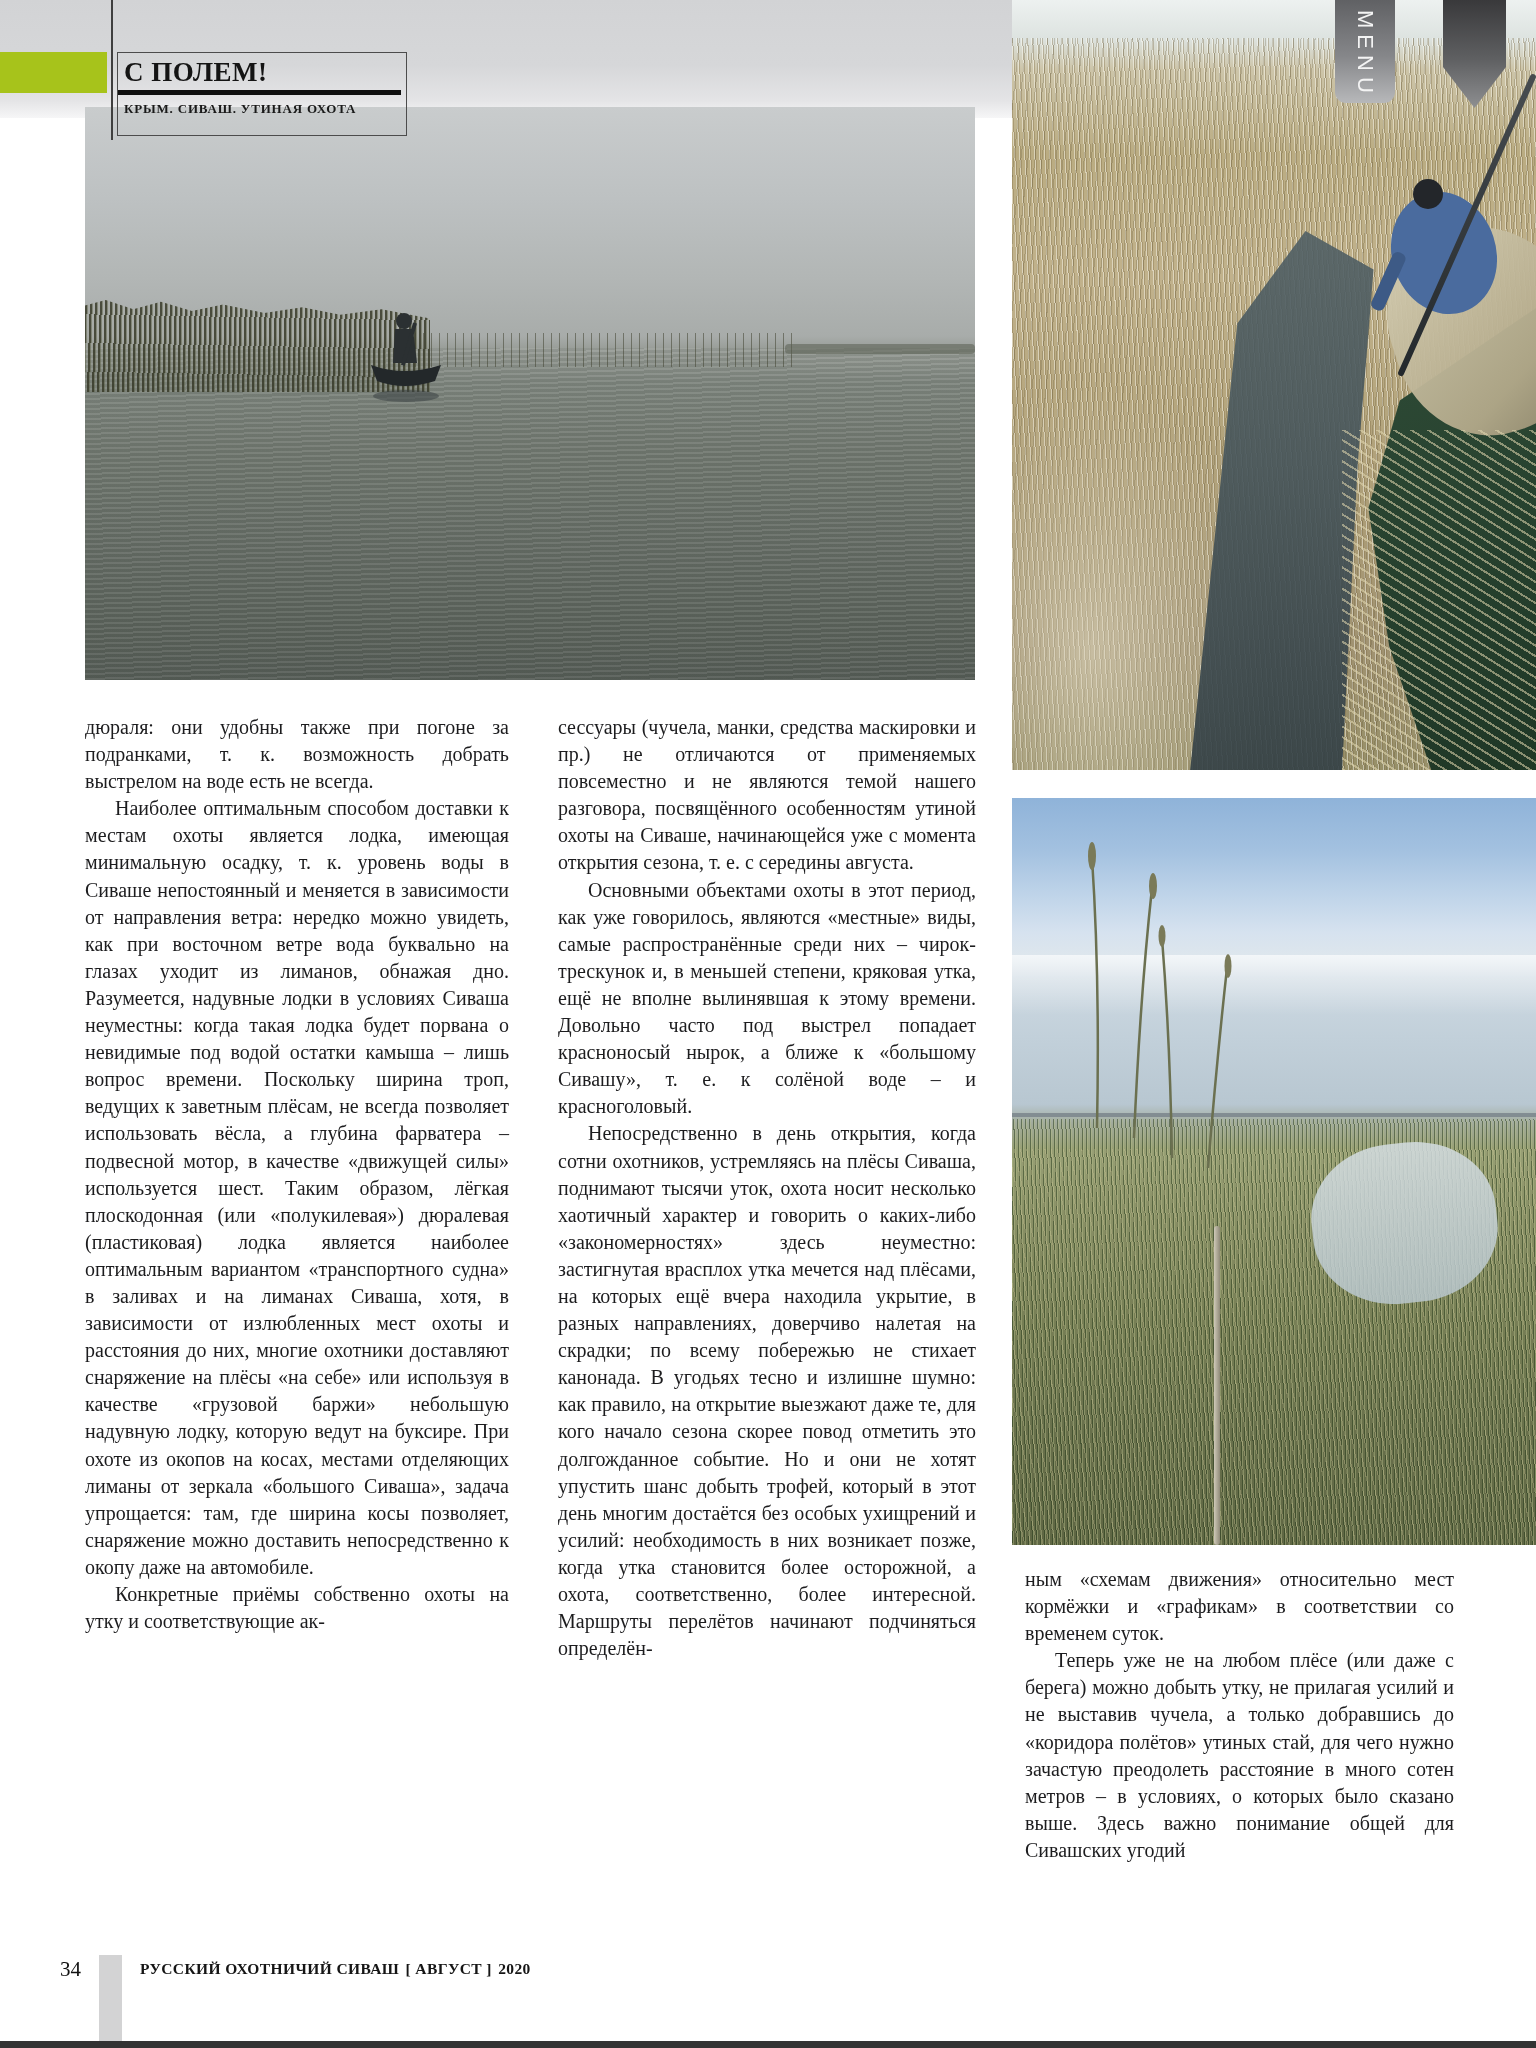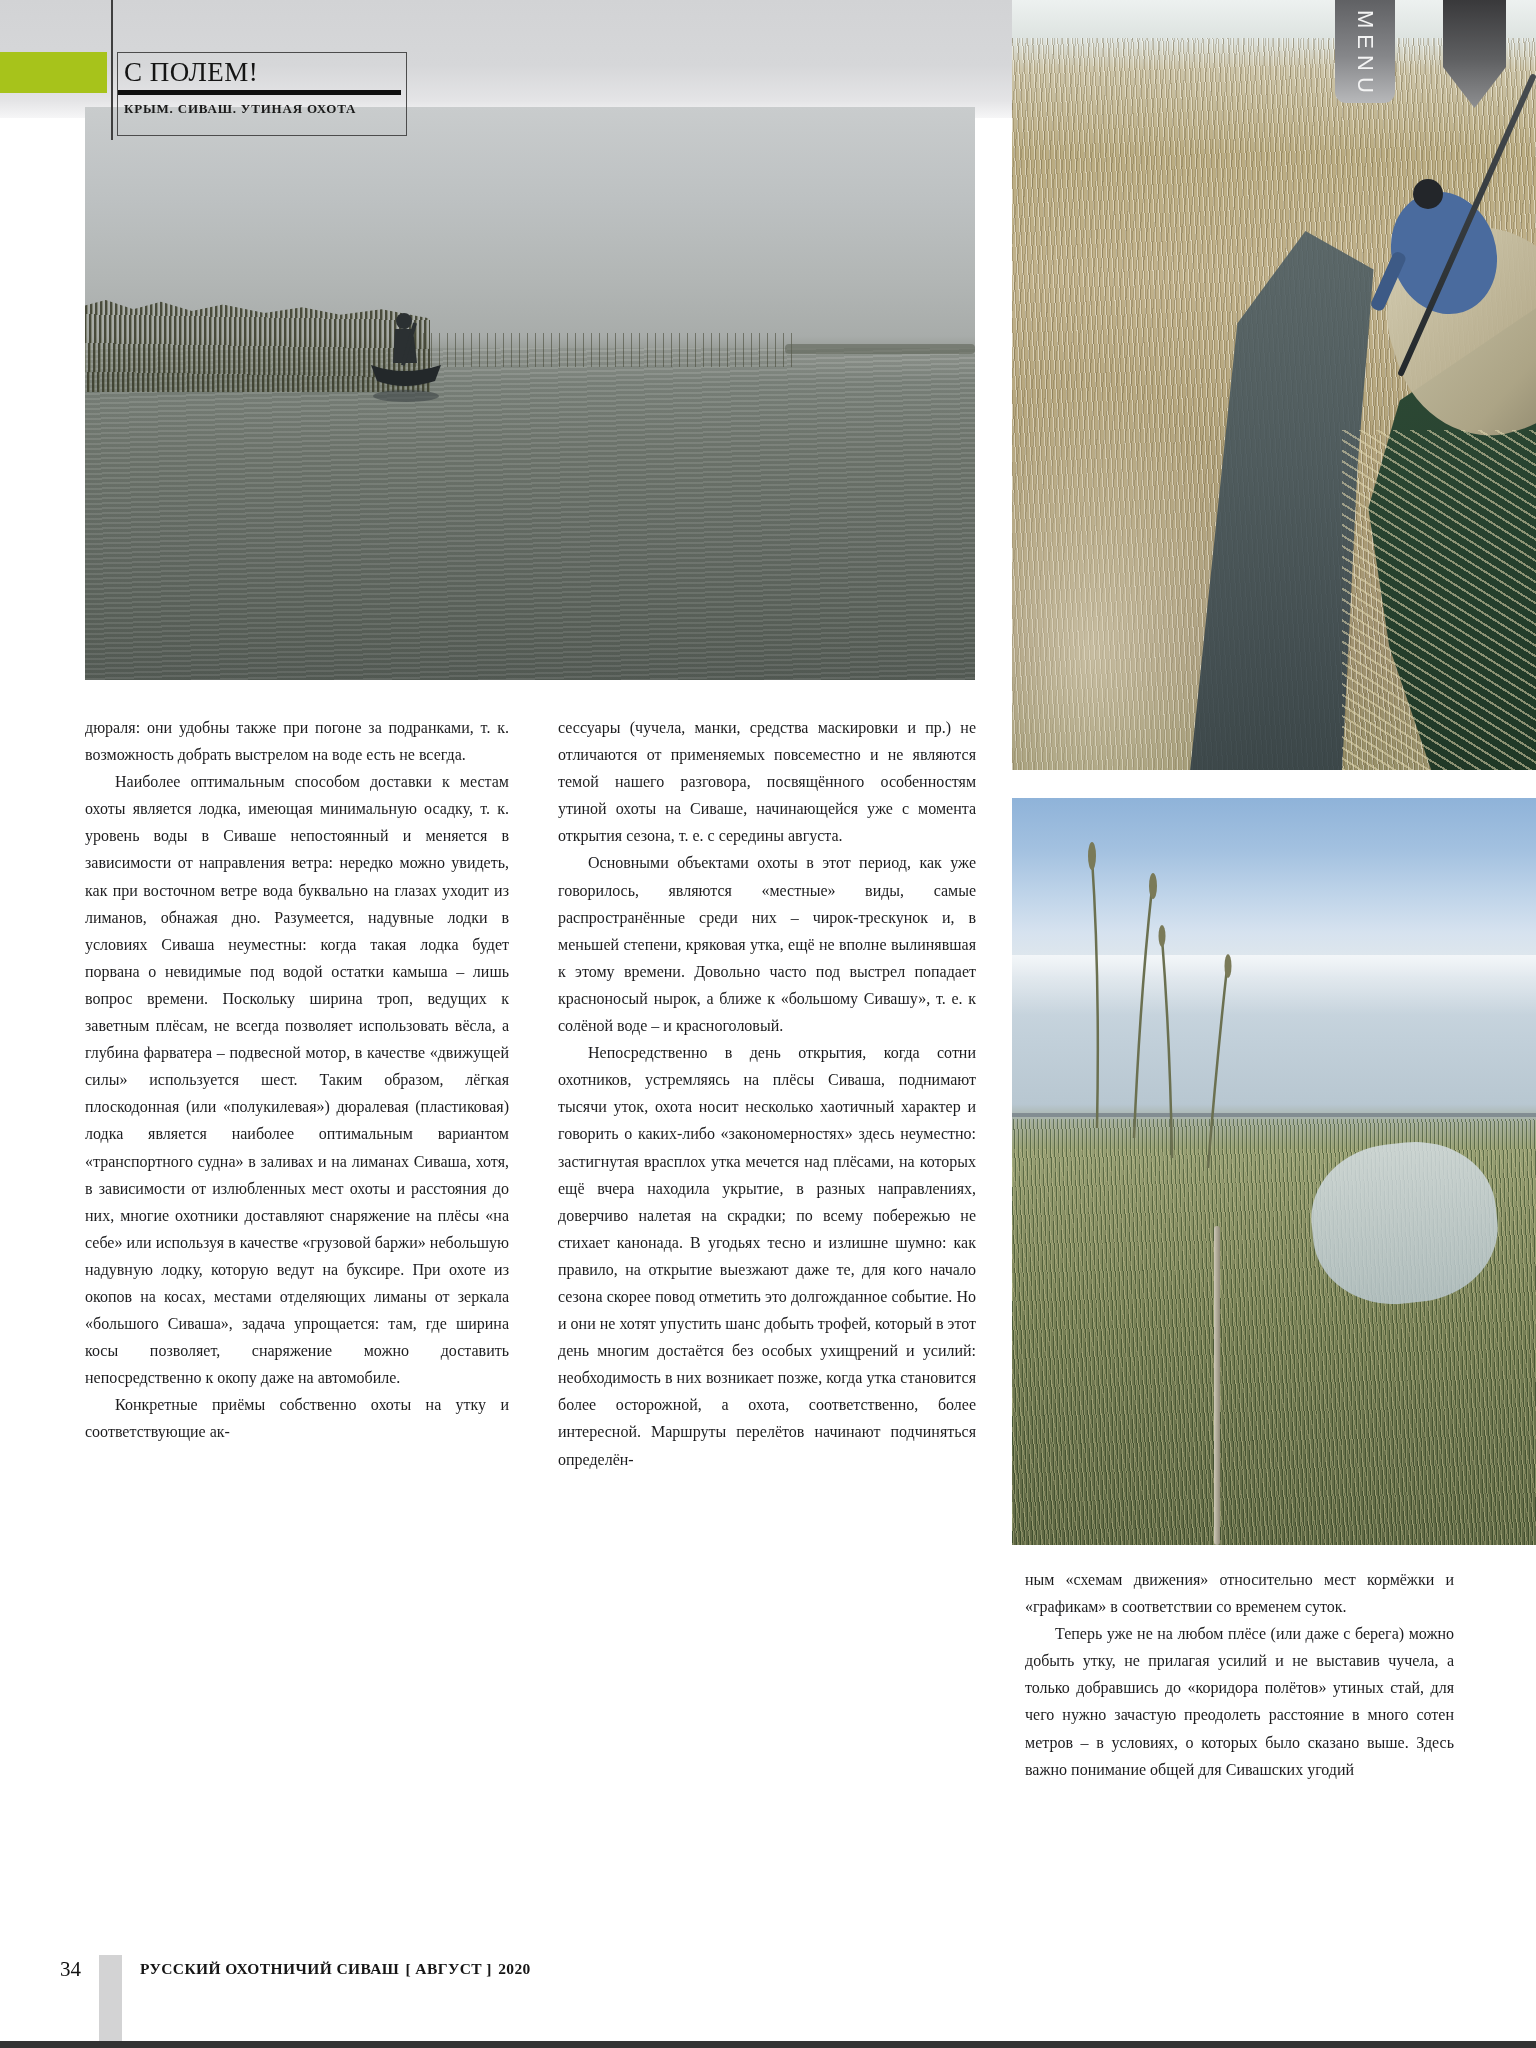--- a/index.html
+++ b/index.html
@@ -8,21 +8,21 @@
 
   
   .top-band{position:absolute;left:0;top:0;width:1012px;height:118px;
     background:linear-gradient(180deg,#d2d3d5 0%,#d6d7d9 55%,#e4e4e6 85%,#f6f6f7 100%);}
 
   
   .accent-green{position:absolute;left:0;top:52px;width:107px;height:41px;background:#a7c31b;z-index:3;}
   .header-rule{position:absolute;left:111px;top:0;width:2px;height:140px;background:#3f3f3f;z-index:3;}
   .header-box{position:absolute;left:117px;top:52px;width:290px;height:84px;
     border:1px solid #4c4c4c;box-sizing:border-box;z-index:3;}
-  .page-title{position:absolute;left:6px;top:4px;font-size:27px;font-weight:400;color:#141414;
+  .page-title{position:absolute;left:6px;top:4px;font-size:27px;font-weight:700;color:#141414;
     letter-spacing:.5px;white-space:nowrap;}
   .title-underline{position:absolute;left:0;top:37px;width:283px;height:5px;background:#101010;}
   .page-subtitle{position:absolute;left:6px;top:48px;font-size:13px;font-weight:700;color:#1a1a1a;
     letter-spacing:.8px;white-space:nowrap;}
 
   
   .photo{position:absolute;overflow:hidden;z-index:1;}
   .photo *{position:absolute;}
 
   
@@ -87,21 +87,21 @@
     background:linear-gradient(180deg,#606164 0%,#86878a 55%,#b7b8ba 100%);
     border-radius:0 0 11px 11px;display:flex;align-items:center;justify-content:center;}
   .menu-label{writing-mode:vertical-rl;text-orientation:mixed;
     font-family:"Liberation Sans", sans-serif;font-size:22px;color:#f4f4f4;
     letter-spacing:6px;margin-top:6px;}
   .ribbon{position:absolute;left:1443px;top:0;width:63px;height:108px;z-index:6;cursor:pointer;
     background:linear-gradient(180deg,#39393b 0%,#5f6062 55%,#8e8f91 100%);
     clip-path:polygon(0 0,100% 0,100% 62%,50% 100%,0 62%);}
 
   
-  .col{position:absolute;font-size:16px;line-height:27.1px;color:#1c1c1e;text-align:justify;z-index:2;}
+  .col{position:absolute;font-size:20px;line-height:27.1px;color:#1c1c1e;text-align:justify;z-index:2;}
   .col p{margin:0;}
   .col p.indent{text-indent:30px;}
   .col1{left:85px;top:714px;width:424px;}
   .col2{left:558px;top:714px;width:418px;}
   .col3{left:1025px;top:1566px;width:429px;}
 
   
   .footer-num{position:absolute;left:60px;top:1957px;font-size:21px;font-weight:400;color:#111;z-index:2;}
   .footer-bar{position:absolute;left:99px;top:1955px;width:23px;height:87px;background:#d3d3d4;z-index:2;}
   .footer-line{position:absolute;left:140px;top:1960px;font-size:15.5px;font-weight:700;color:#151515;

